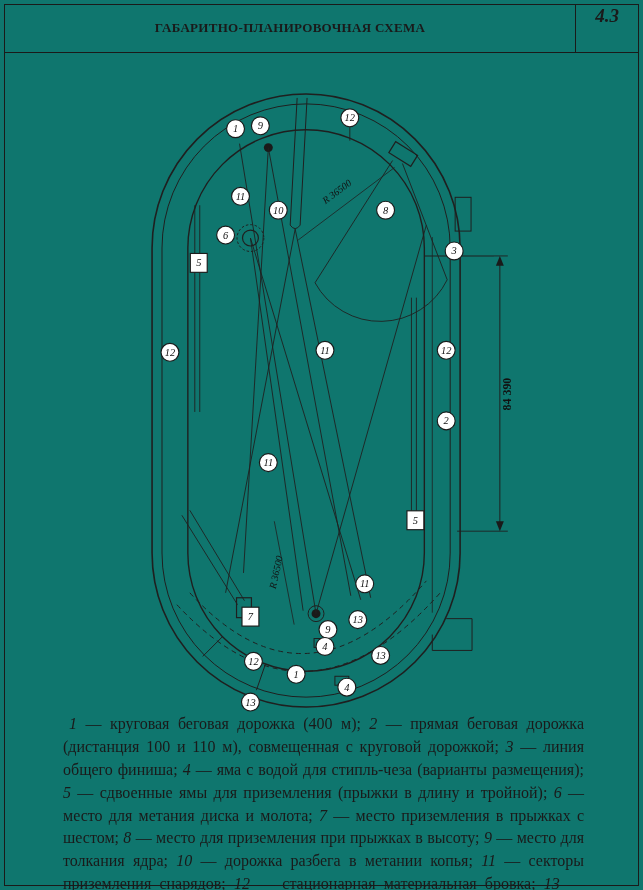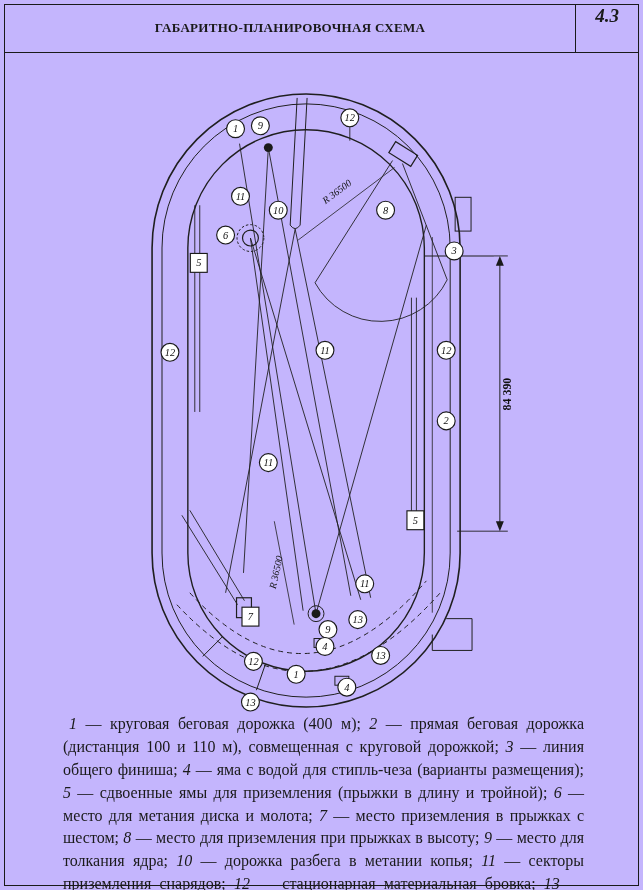--- a/index.html
+++ b/index.html
@@ -1,16 +1,16 @@
 <!DOCTYPE html>
 <html lang="ru"><head>
 <meta charset="utf-8">
 <style>
   html,body{margin:0;padding:0;background:#e9e7e2;}
-  .page{position:relative;width:643px;height:890px;background:#c4b5fd;margin:0 auto;
+  .page{position:relative;width:643px;height:890px;background:#0f766e;margin:0 auto;
         font-family:"Liberation Serif", serif;color:#1a1a1a;overflow:hidden;}
   .frame{position:absolute;left:4px;top:4px;right:4px;bottom:4px;border:1.6px solid #1a1a1a;}
   .hdr{position:absolute;left:0;top:0;right:0;height:47px;border-bottom:1.6px solid #1a1a1a;display:flex;}
   .title-wrap{flex:1;display:flex;align-items:center;justify-content:center;}
   .page-title{text-align:center;font-weight:bold;font-size:13px;line-height:1.55;letter-spacing:.3px;}
   .section-box{width:62px;border-left:1.6px solid #1a1a1a;display:flex;justify-content:center;font-style:italic;}
   .section-number{font-weight:bold;font-size:19px;}
   .diagram-area{position:absolute;left:0;top:48.6px;right:0;height:698px;}
   .diagram-area svg{position:absolute;left:0;top:0;}
   .ln{stroke:#1f1f1f;fill:none;}

